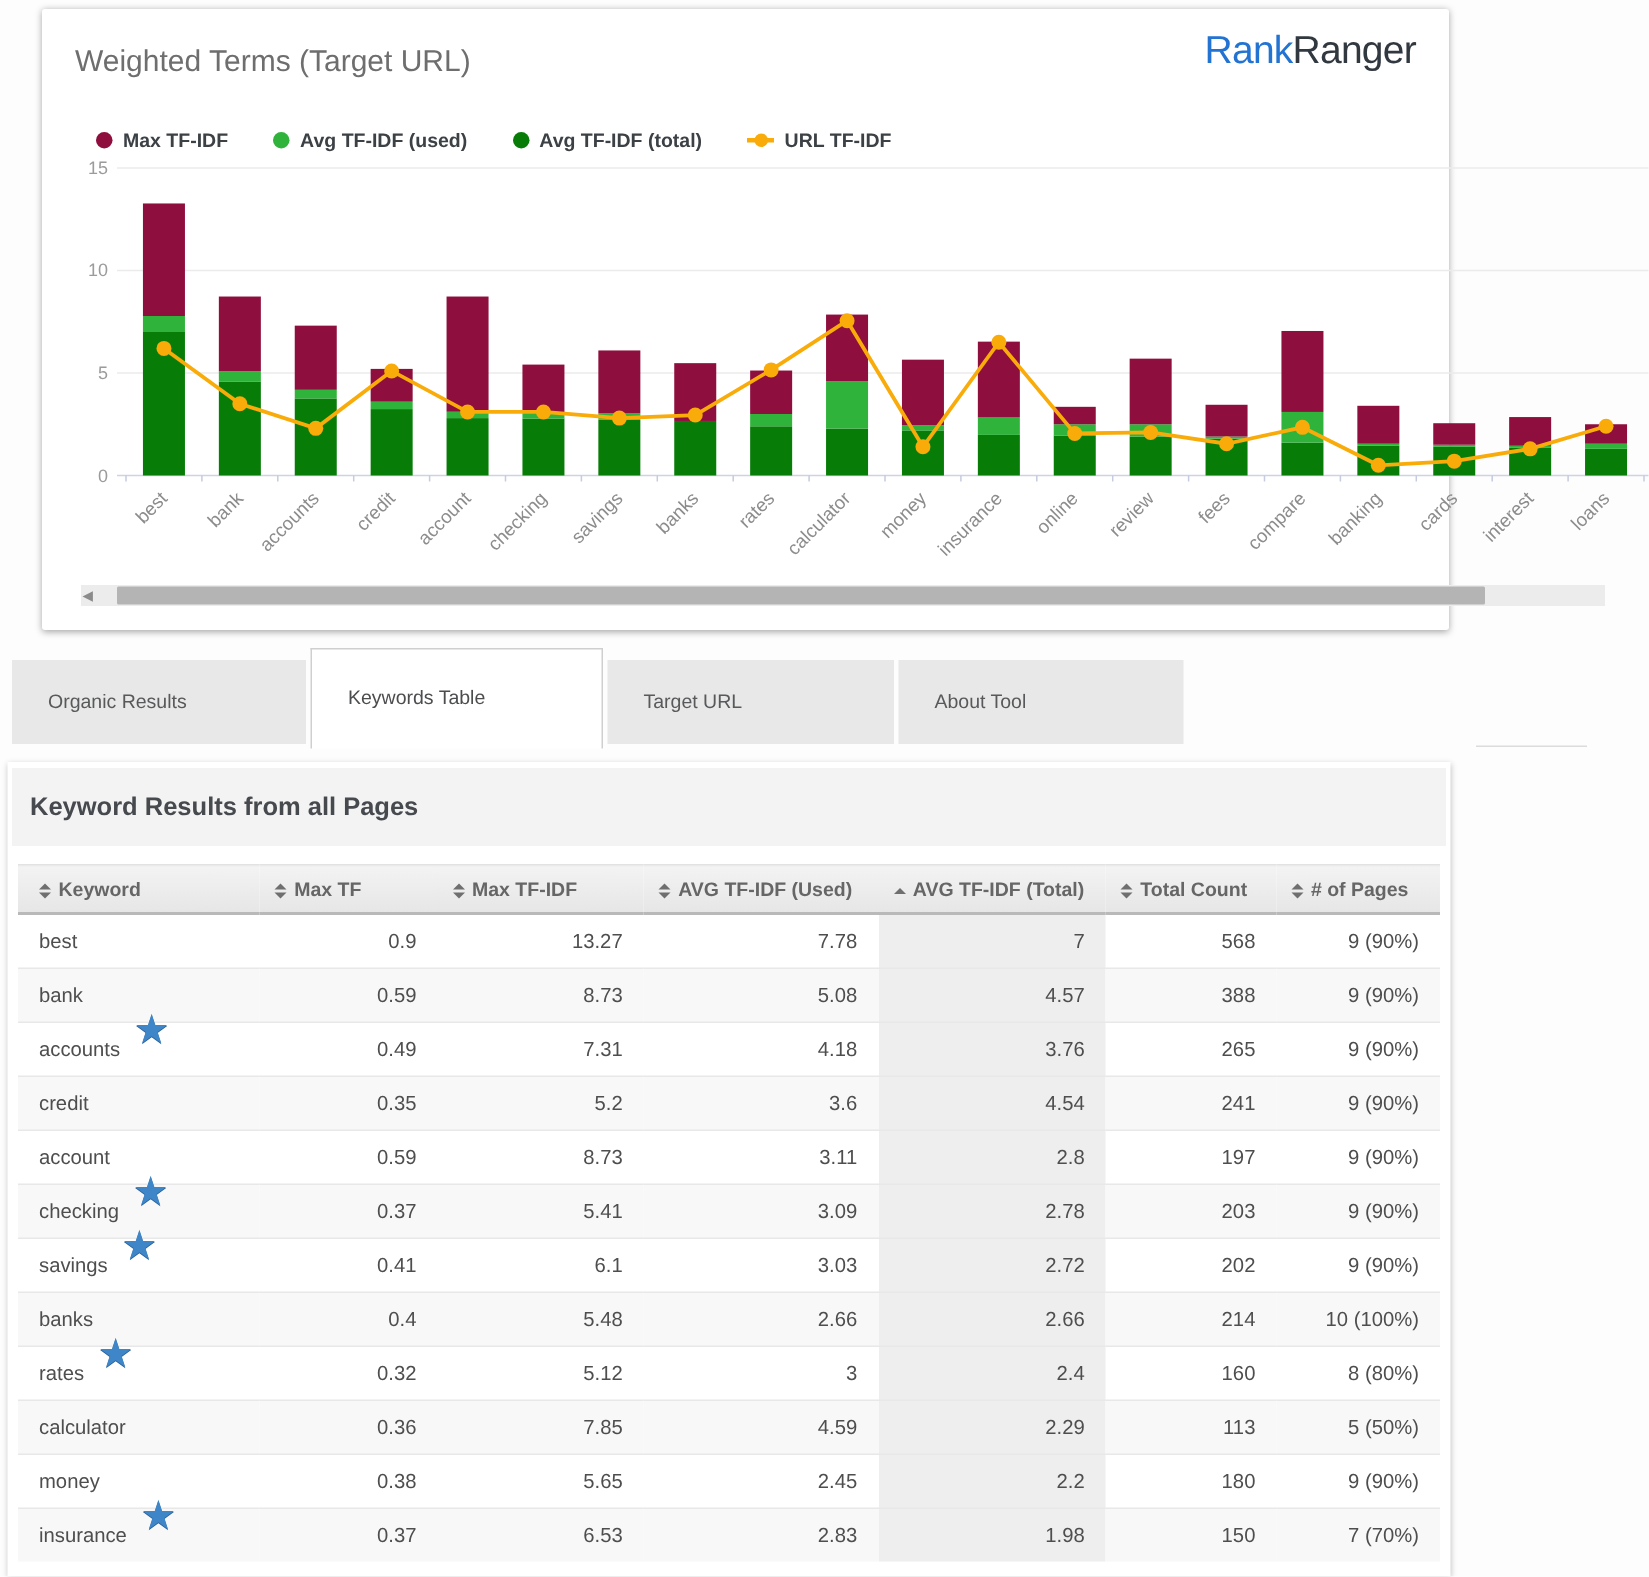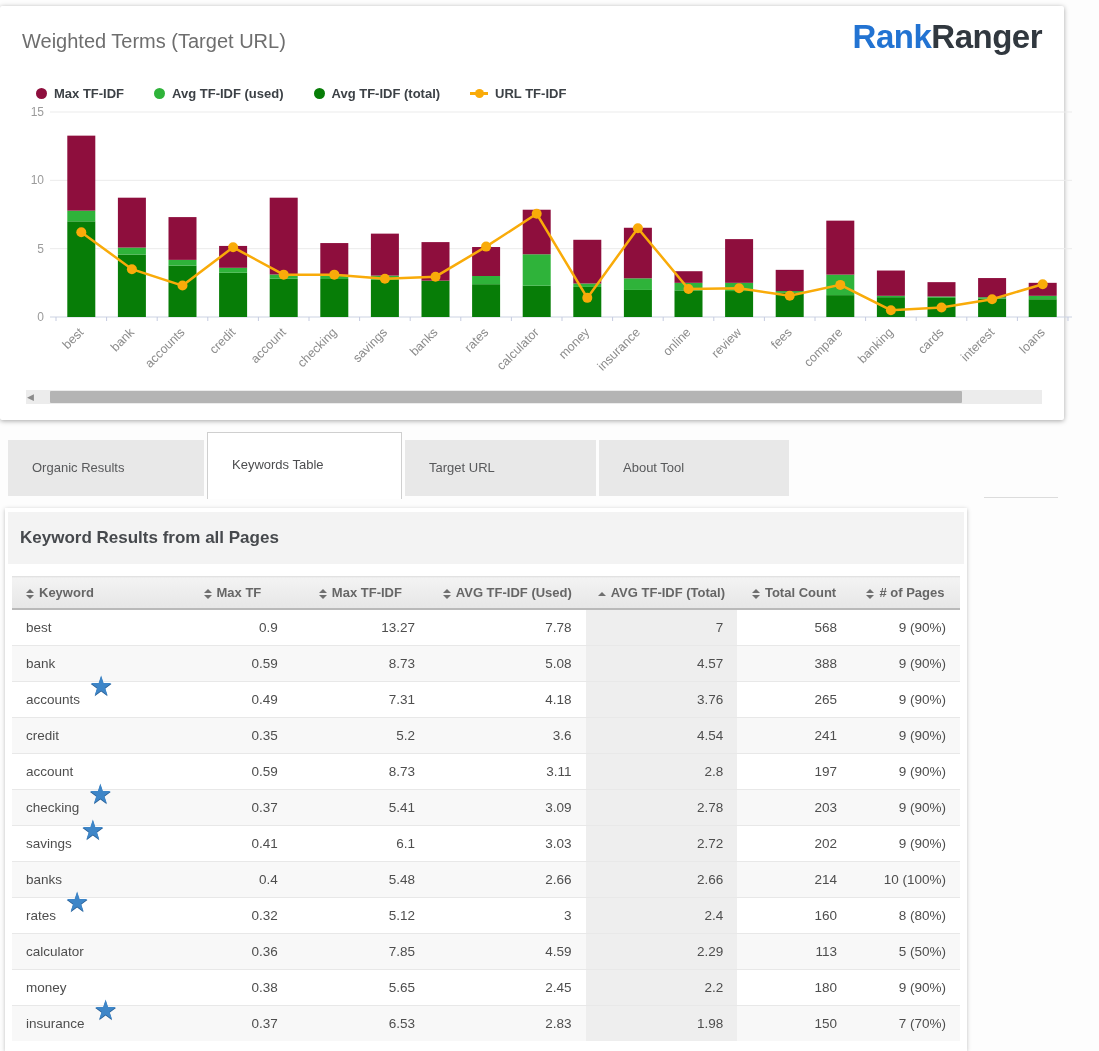--- a/index.html
+++ b/index.html
@@ -1,24 +1,24 @@
 <!DOCTYPE html>
 <html><head>
 <meta charset="utf-8">
 <style>
   html,body{margin:0;padding:0;}
   body{
     width:1099px;height:1051px;position:relative;overflow:hidden;
     background:#fdfdfd;font-family:"Liberation Sans","DejaVu Sans",sans-serif;color:#4e4e4e;
   }
   
-  .chart-card{position:absolute;left:0;top:6px;width:1064px;height:414px;background:#fff;
+  .chart-card{position:absolute;left:28px;top:6px;width:938px;height:414px;background:#fff;
     border-radius:2px;box-shadow:0 1px 5px rgba(0,0,0,.35);}
   .chart-title{position:absolute;left:22px;top:24px;font-size:20px;color:#6e6e6e;}
-  .logo{position:absolute;right:22px;top:12px;font-size:33px;font-weight:bold;letter-spacing:-.5px;}
+  .logo{position:absolute;right:22px;top:12px;font-size:26px;font-weight:normal;letter-spacing:-.5px;}
   .logo .p1{color:#2273d2;}  .logo .p2{color:#31383f;}
   .legend{position:absolute;left:36px;top:80px;display:flex;gap:30px;align-items:center;}
   .legend-item{display:flex;align-items:center;gap:7px;font-size:13px;font-weight:bold;color:#3c4146;cursor:pointer;}
   .marker.circle{width:11px;height:11px;border-radius:50%;background:var(--c);}
   .marker.line-dot{width:18px;height:3px;background:var(--c);position:relative;}
   .marker.line-dot::after{content:"";position:absolute;left:5px;top:-3px;width:9px;height:9px;border-radius:50%;background:var(--c);}
   .chart-svg-wrap{position:absolute;left:6px;top:96px;width:1070px;height:300px;}
   
   .hscroll{position:absolute;left:26px;top:384px;width:1016px;height:14px;background:#ececec;}
   .hscroll .thumb{position:absolute;left:24px;top:1px;width:912px;height:12px;background:#b4b4b4;border-radius:1px;cursor:pointer;}
@@ -29,21 +29,21 @@
     background:#e8e8e8;color:#58595b;font-size:13px;padding-left:24px;cursor:pointer;}
   .tab:nth-child(1){width:196px;} .tab:nth-child(2){width:195px;} .tab:nth-child(3){width:191px;}
   .tab:nth-child(4){width:190px;} .tab:nth-child(5){width:164px;}
   .tab.active{margin-top:0;height:67px;line-height:64px;background:#fff;border:1px solid #cfcfcf;border-bottom:0;color:#4c4d4f;}
   .tabs-underline{position:absolute;top:497px;left:984px;width:74px;height:1px;background:#dcdcdc;}
   
   .panel{position:absolute;left:5px;top:508px;width:962px;height:543px;background:#fff;box-shadow:0 1px 4px rgba(0,0,0,.25);}
   .panel-heading{margin:4px 3px 12px 3px;background:#f3f3f3;padding:16px 12px;font-size:17px;font-weight:600;color:#46494d;}
   table.kw{width:948px;margin:0 7px;border-collapse:collapse;font-size:13.5px;}
   table.kw th{background:linear-gradient(#f3f3f3,#e6e6e6);border-top:1px solid #e2e2e2;border-bottom:2px solid #b9b9b9;
-    padding:8px 10px;font-size:13px;color:#666;font-weight:bold;text-align:center;white-space:nowrap;cursor:pointer;}
+    padding:8px 10px;font-size:13px;color:#666;font-weight:bold;text-align:left;white-space:nowrap;cursor:pointer;}
   table.kw th:first-child{text-align:left;padding-left:14px;}
   table.kw td{padding:10px 14px;border-top:1px solid #e8e8e8;color:#4e4e4e;}
   table.kw tbody tr:first-child td{border-top:0;}
   table.kw tr:nth-child(even) td{background:#f8f8f8;}
   table.kw td.num{text-align:right;}
   table.kw td.total-col{background:#eeeeee !important;}
   table.kw col.c-kw{width:17%;} col.c-maxtf{width:12.5%;} col.c-maxidf{width:14.5%;}
   col.c-used{width:16.5%;} col.c-total{width:16%;} col.c-count{width:12%;} col.c-pages{width:11.5%;}
   .star{position:relative;top:-9px;margin-left:9px;color:#3e86c8;font-size:27px;line-height:0;
     text-shadow:0 1px 0 #2a6096;cursor:pointer;}

